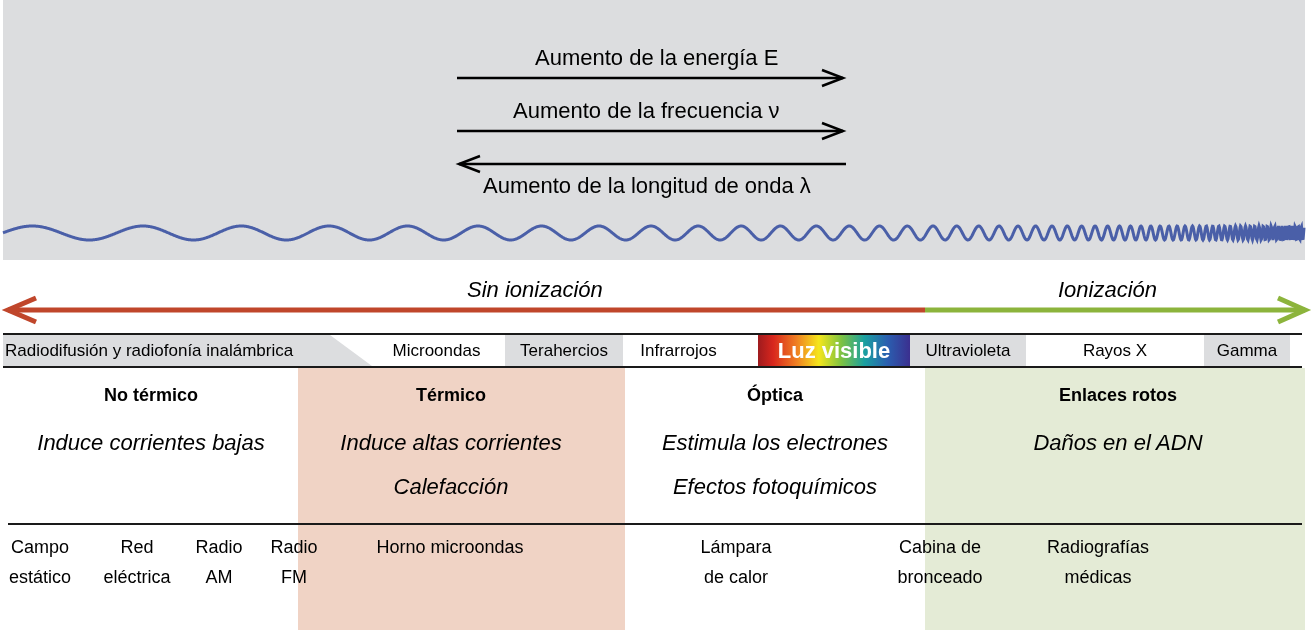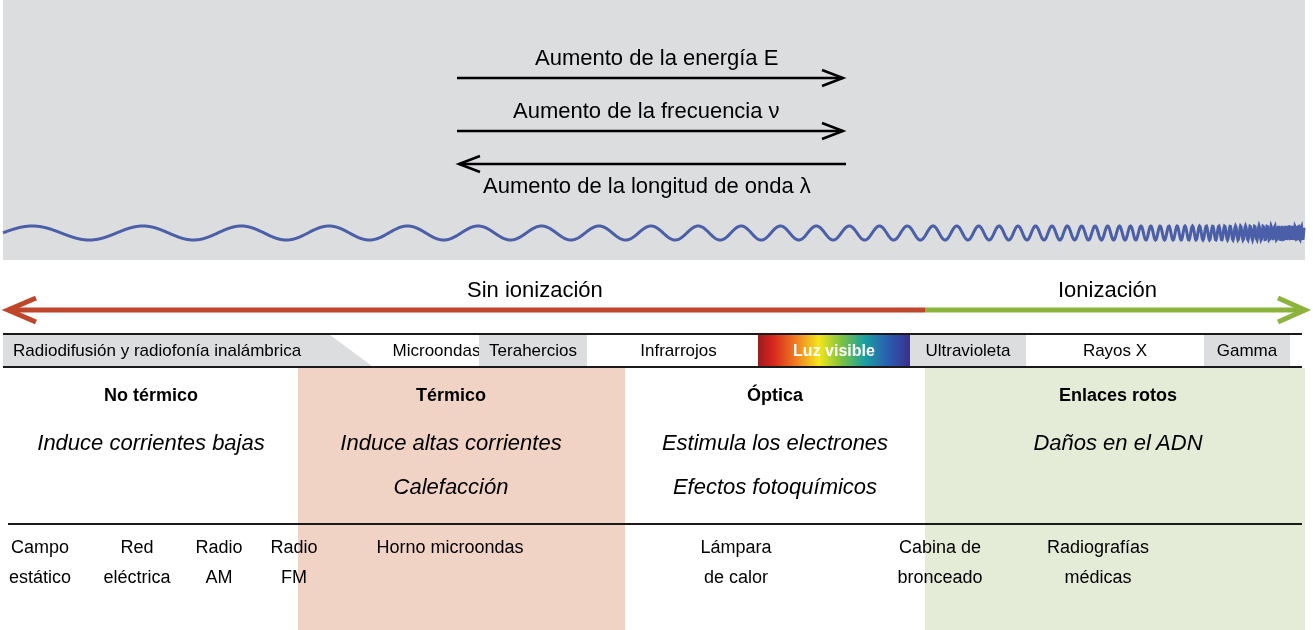--- a/index.html
+++ b/index.html
@@ -6,25 +6,25 @@
   body {
     width: 1313px; height: 630px; position: relative; overflow: hidden;
     background: #ffffff;
     font-family: "Liberation Sans", sans-serif; color: #000;
   }
   .abs { position: absolute; }
   #top-panel { left: 3px; top: 0; width: 1302px; height: 260px; background: #dcdddf; }
   .arrow-label { font-size: 22px; white-space: nowrap; }
   #wave-svg { left: 0; top: 215px; }
   #ion-arrow-svg { left: 0; top: 290px; }
-  .ion-label { font-size: 22px; white-space: nowrap; }
+  .ion-label { font-size: 22px; white-space: nowrap; font-style: italic; }
   #band-row { left: 3px; top: 333px; width: 1299px; height: 35px; border-top: 2px solid #1a1a1a; border-bottom: 2px solid #1a1a1a; box-sizing: border-box; }
   .band { position: absolute; top: 0; height: 31px; font-size: 17px; display: flex; align-items: center; justify-content: center; white-space: nowrap; }
   .band.gray { background: #dcdddf; }
-  #band-visible { background: linear-gradient(90deg, #9e1b1e 0%, #d8261d 10%, #ef7d22 25%, #f5e61c 40%, #7cc242 55%, #1aa0a0 70%, #2a5fb0 85%, #3b2f8f 100%); color: #fff; font-weight: bold; font-size: 16px; }
+  #band-visible { background: linear-gradient(90deg, #9e1b1e 0%, #d8261d 10%, #ef7d22 25%, #f5e61c 40%, #7cc242 55%, #1aa0a0 70%, #2a5fb0 85%, #3b2f8f 100%); color: #fff; font-weight: bold; font-size: 22px; }
   .region { position: absolute; top: 368px; height: 262px; }
   #region-thermal { left: 298px; width: 327px; background: #f0d3c5; }
   #region-ionizing { left: 925px; width: 380px; background: #e4ebd6; }
   .col-title { position: absolute; font-size: 18px; font-weight: bold; white-space: nowrap; transform: translateX(-50%); }
   .col-text { position: absolute; font-size: 22px; white-space: nowrap; transform: translateX(-50%); font-style: italic; }
   #divider { left: 8px; top: 523px; width: 1294px; height: 2px; background: #1a1a1a; }
   .example { position: absolute; font-size: 18px; text-align: center; line-height: 30px; white-space: nowrap; transform: translateX(-50%); }
 </style>
 </head>
 <body>
@@ -58,23 +58,23 @@
 <div class="abs ion-label" style="left:467px;top:277px">Sin ionización</div>
 <div class="abs ion-label" style="left:1058px;top:277px">Ionización</div>
 
 <div id="region-thermal" class="region"></div>
 <div id="region-ionizing" class="region"></div>
 
 <div id="band-row" class="abs">
   <svg class="abs" style="left:0;top:0" width="370" height="31">
     <polygon points="0,0 327,0 369,31 0,31" fill="#dcdddf"></polygon>
   </svg>
-  <div class="band" style="left:0;width:345px;justify-content:flex-start;padding-left:10px;box-sizing:border-box">Radiodifusión y radiofonía inalámbrica</div>
+  <div class="band" style="left:0;width:345px;justify-content:flex-start;padding-left:2px;box-sizing:border-box">Radiodifusión y radiofonía inalámbrica</div>
   <div class="band" style="left:365px;width:137px">Microondas</div>
-  <div class="band gray" style="left:476px;width:108px">Terahercios</div>
+  <div class="band gray" style="left:502px;width:118px">Terahercios</div>
   <div class="band" style="left:620px;width:111px">Infrarrojos</div>
   <div class="band" id="band-visible" style="left:755px;width:152px">Luz visible</div>
   <div class="band gray" style="left:907px;width:116px">Ultravioleta</div>
   <div class="band" style="left:1023px;width:178px">Rayos X</div>
   <div class="band gray" style="left:1201px;width:86px">Gamma</div>
 </div>
 
 <div class="col-title" style="left:151px;top:385px">No térmico</div>
 <div class="col-text" style="left:151px;top:430px">Induce corrientes bajas</div>
 

